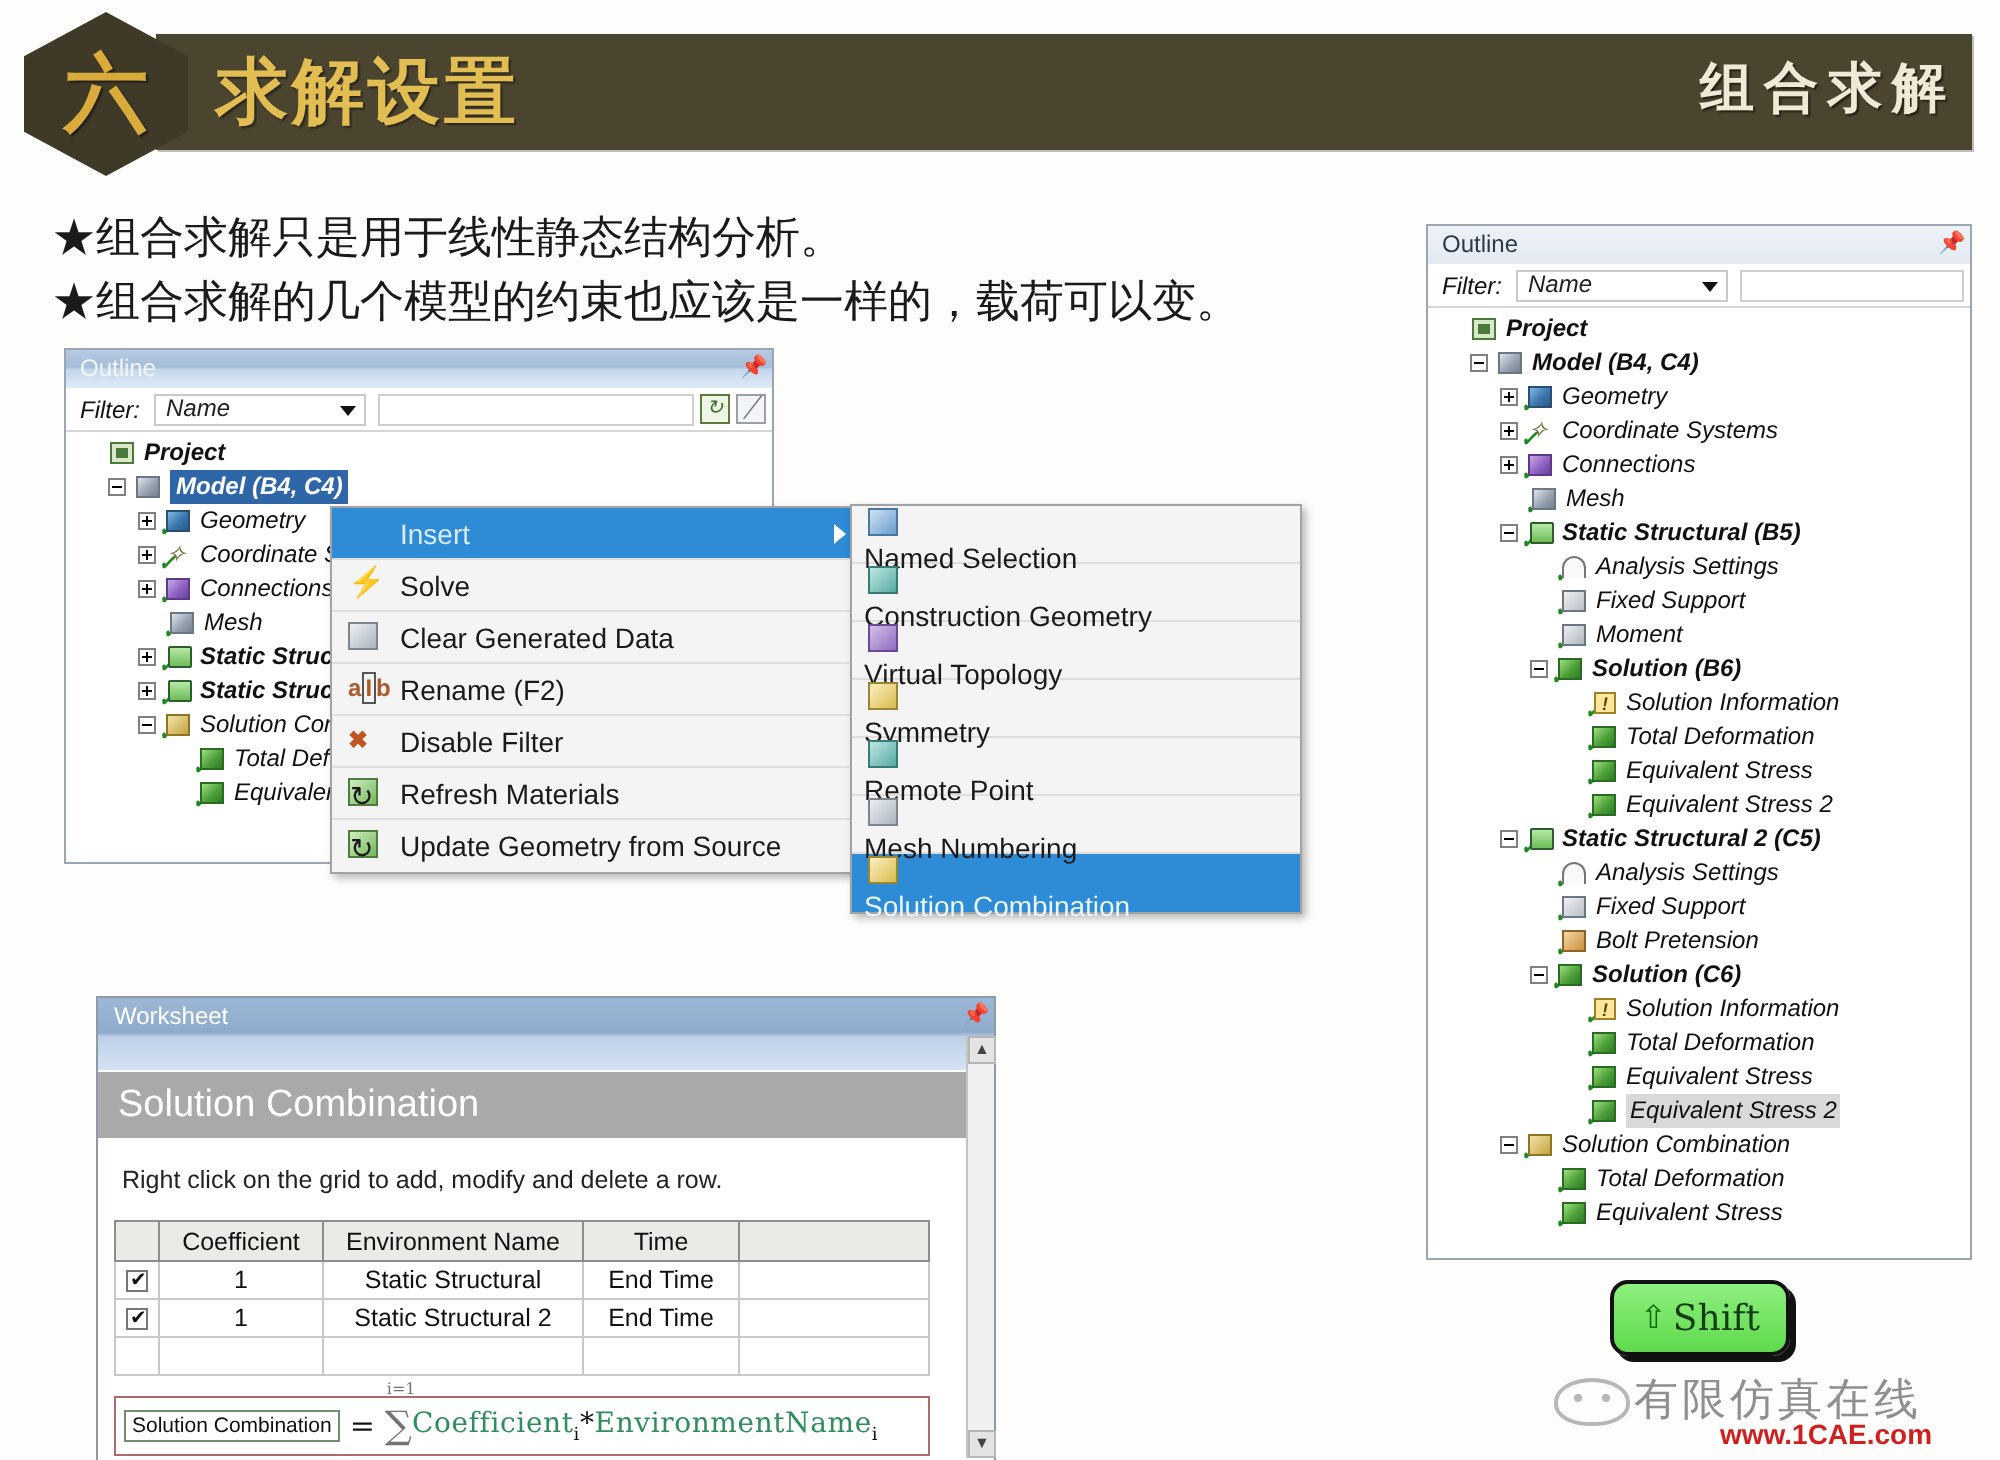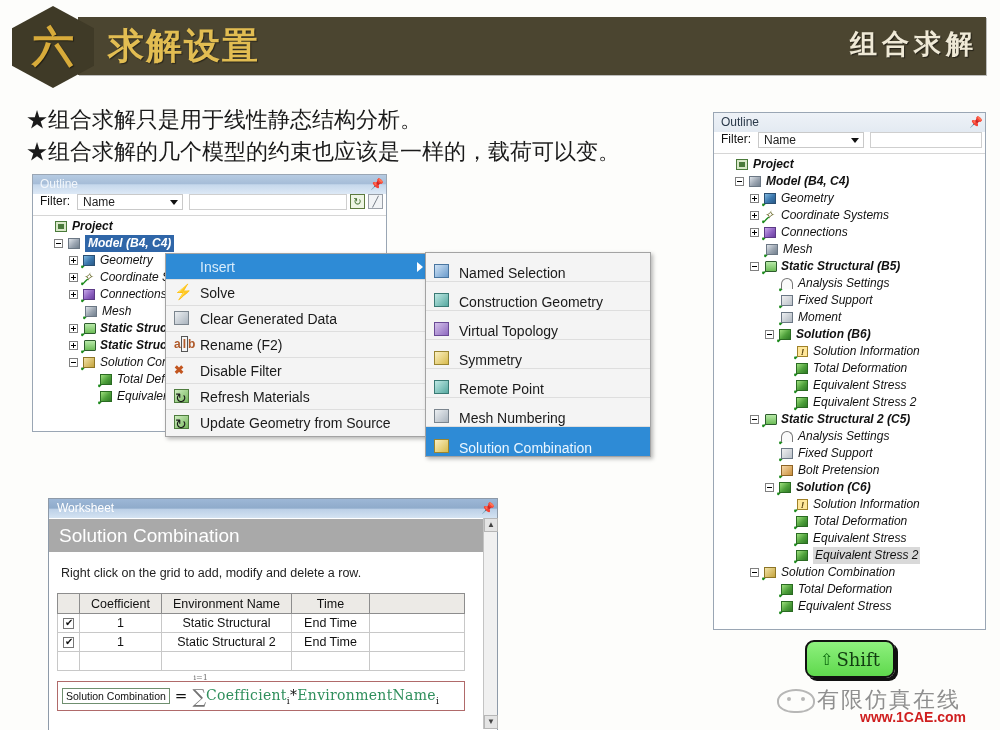--- a/index.html
+++ b/index.html
@@ -54,22 +54,22 @@
     height:19px; line-height:19px; padding-left:7px;
     font-size:12px; color:#ffffff;
     background:linear-gradient(to bottom,#9fb7d4 0%,#8fabcb 45%,#b9cde4 50%,#cfe0f0 100%);
     position:relative;
   }
   .pin {
     position:absolute; right:5px; top:3px; width:11px; height:13px;
     color:#33404f; font-size:11px; line-height:12px; text-align:center;
   }
   .filter-row {
-    height:22px; border-bottom:1px solid #d6d6d6; display:flex; 
-    padding:0 3px; background:#ffffff; position:relative;
+    height:22px; border-bottom:1px solid #d6d6d6; display:flex; align-items:center;
+    padding:0 3px; background:#ffffff; position:relative;font-style:italic;
   }
   .filter-label { font-size:12px; color:#111; margin-left:4px; margin-right:7px; }
   .filter-combo {
     height:16px; flex:0 0 auto; width:106px; border:1px solid #c9c9c9;
     background:#fff; font-size:12px; color:#222; position:relative; padding-left:5px;
     line-height:15px; display:flex; align-items:center;
   }
   .filter-combo .arrow {
     position:absolute; right:4px; top:5px;
     width:0;height:0;border-left:4px solid transparent;border-right:4px solid transparent;
@@ -135,22 +135,22 @@
     margin-left:auto; margin-right:6px; width:0;height:0;
     border-top:5px solid transparent;border-bottom:5px solid transparent;border-left:6px solid #ffffff;
   }
 
   #ctx-sub {
     position:absolute; left:425px; top:252px; width:226px;
     background:#f1f1f1; border:1px solid #a3a3a3; z-index:31;
     box-shadow:2px 2px 4px rgba(0,0,0,.28);
   }
   #ctx-sub .mi {
-    height:29px; display:flex; align-items:flex-end; font-size:14px; color:#1a1a1a;
-    padding-left:6px; border-bottom:1px solid #dedede; background:#f4f4f4;
+    height:29px; display:flex; align-items:flex-start; font-size:14px; color:#1a1a1a;
+    padding-left:6px; border-bottom:1px solid #dedede; background:#f4f4f4;flex-direction:column;
   }
   #ctx-sub .mi:last-child { border-bottom:none; }
   #ctx-sub .mi.hl { background:#2e8bd6; color:#eaf6ff; }
   #ctx-sub .mi .micon { width:22px; height:18px; flex:0 0 auto; margin-right:5px; position:relative; }
 
   .mglyph { position:absolute; left:2px; top:1px; width:15px; height:14px; border:1px solid #7b7b7b;
             background:linear-gradient(135deg,#e8eef4,#b8c6d4); }
   .mglyph.bolt { border:none; background:none; color:#e8b92a; font-size:15px; line-height:14px; text-align:center; }
   .mglyph.green { background:linear-gradient(135deg,#cfeec0,#76b65e); border-color:#4e7c3e; }
   .mglyph.teal { background:linear-gradient(135deg,#bfe8e4,#56a9a0); border-color:#3a7a74; }
@@ -159,21 +159,21 @@
   .mglyph.gray { background:linear-gradient(135deg,#eceff2,#aab4be); border-color:#7b858e; }
   .mglyph.blue { background:linear-gradient(135deg,#cfe2f5,#6b9ccc); border-color:#4a76a0; }
   .mglyph.txt  { border:none; background:none; font-size:12px; color:#b05a2a; line-height:14px; font-weight:bold;}
 
   
   #outline-right { left:713px; top:112px; width:273px; height:518px; }
 
   
   #worksheet { left:48px; top:498px; width:450px; height:232px; border:1px solid #8e9aa8; }
   #ws-title {
-    height:19px; line-height:19px; padding-left:8px; font-size:12px; color:#ffffff;
+    height:36px; line-height:19px; padding-left:8px; font-size:12px; color:#ffffff;
     background:linear-gradient(to bottom,#9db7d6 0%,#8fabcb 48%,#bcd0e7 54%,#d4e3f2 100%);
     position:relative;
   }
   #ws-head {
     height:34px; background:#a9a9a9; color:#ffffff; font-size:19px;
     display:flex; align-items:center; padding-left:10px; border-top:1px solid #ffffff;
   }
   #ws-body { background:#fff; height:176px; position:relative; padding:0 8px; }
   #ws-hint { font-size:12.5px; color:#222; margin-top:14px; margin-left:4px; }
   #ws-table { margin-top:13px; border-collapse:collapse; width:408px; font-size:12.5px; }

